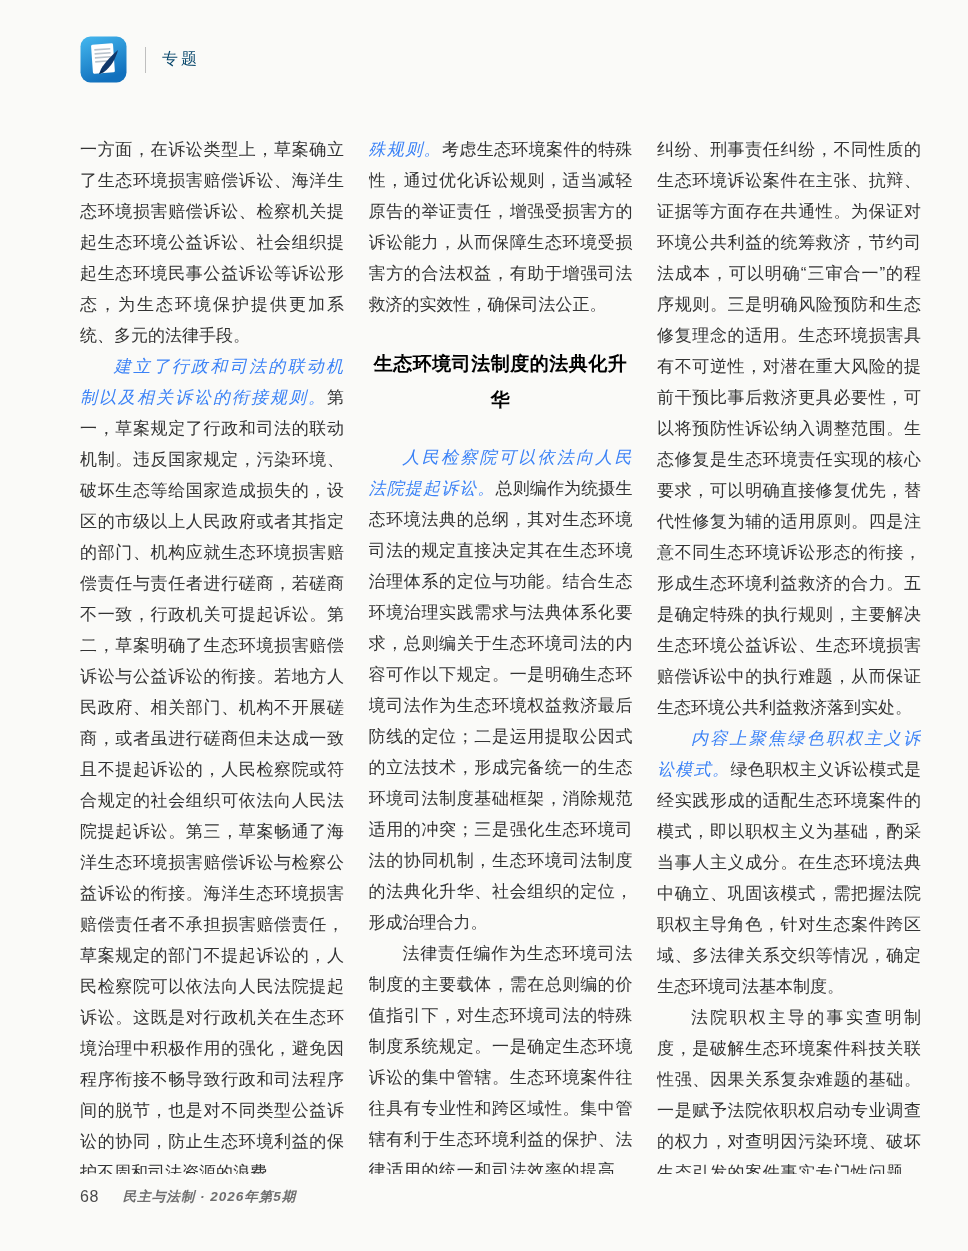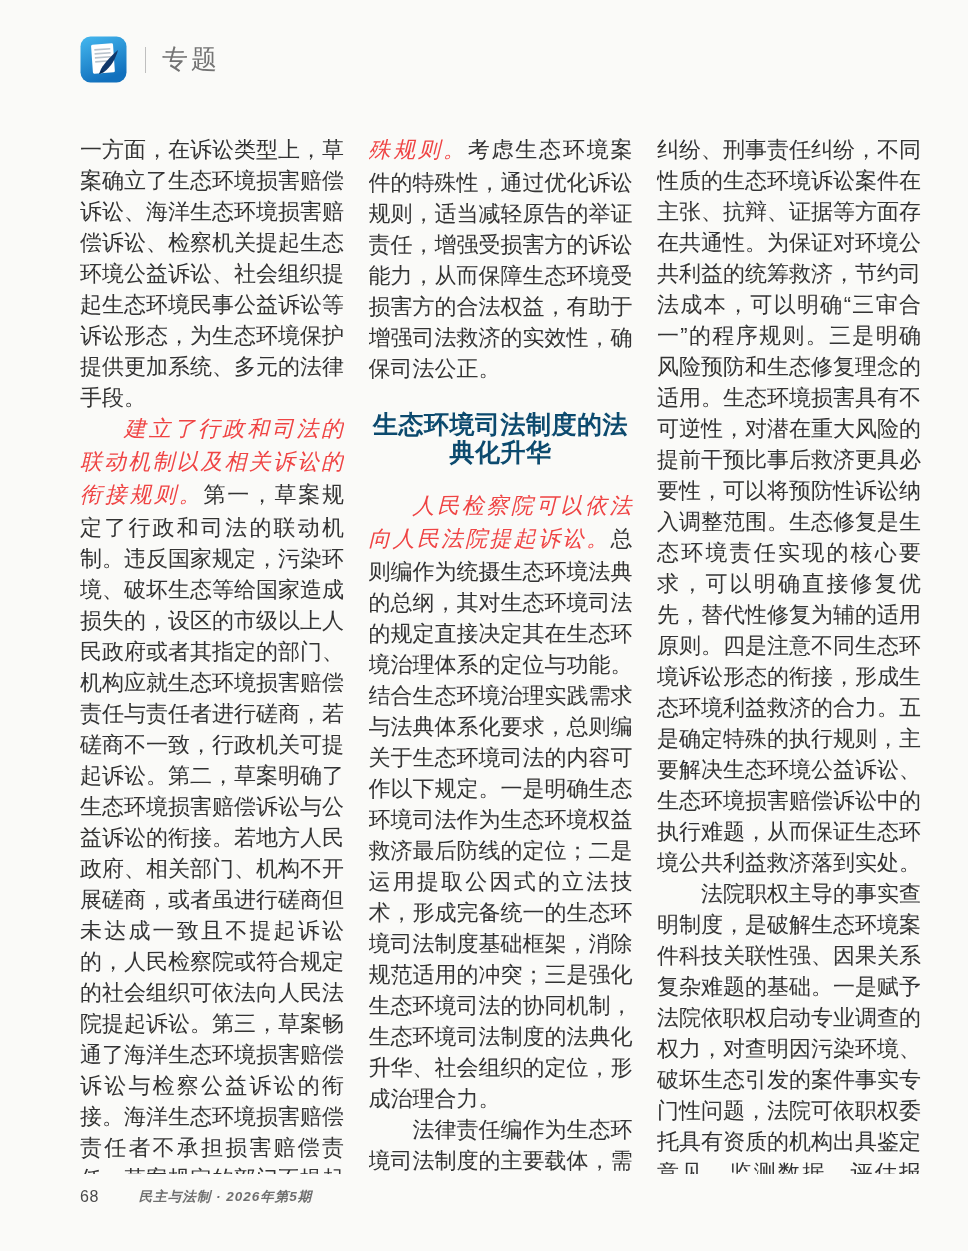--- a/index.html
+++ b/index.html
@@ -18,55 +18,55 @@
   .header{
     position:absolute;top:36px;left:80px;
     display:flex;align-items:center;
   }
   .app-icon{width:47px;height:47px;display:block;}
   .header-divider{
     width:1px;height:26px;background:#bfbfbf;
     margin:0 16px 0 18px;
   }
   .section-label{
-    font-size:26px;color:#737373;letter-spacing:3px;
+    font-size:16px;color:#0c4a6e;letter-spacing:3px;
   }
   
   .columns{
     position:absolute;top:134px;left:80px;
     width:841px;height:1040px;
     display:flex;gap:24.5px;
   }
   .col{width:264px;height:1040px;overflow:hidden;}
   .col p{
     margin:0;
-    font-size:22px;
+    font-size:17px;
     line-height:31px;
     color:#333333;
     text-align:justify;
     text-justify:inter-character;
   }
   .col p.indent{text-indent:2em;}
   .kai{
-    font-family:Liberation Mono, monospace;
+    font-family:Liberation Sans, sans-serif;
     font-style:italic;
     letter-spacing:1px;
-    color:#ef4444;
+    color:#3b82f6;
   }
   .col h2{
     margin:26px 0 24px;
-    font-size:25px;line-height:28px;
-    font-weight:700;color:#0c4a6e;
+    font-size:19px;line-height:36px;
+    font-weight:700;color:#000000;
     text-align:center;letter-spacing:0.5px;
     font-style:normal;
   }
   
   .footer{
     position:absolute;left:80px;top:1188px;
-    display:flex;align-items:center;gap:16px;
+    display:flex;align-items:center;
   }
   .page-number{
     font-size:16px;color:#4a4a4a;letter-spacing:0.5px;
   }
   .journal-title{
     margin-left:24px;
     font-size:13.5px;color:#6e6e6e;font-weight:700;letter-spacing:1px;font-style:italic;
   }
 </style>
 </head>
@@ -104,20 +104,21 @@
         <p class="indent"><span class="kai">规定了举证责任分配、禁止令、支持起诉和法律援助规则等特</span></p>
       </div>
       <div class="col">
         <p class=""><span class="kai">殊规则。</span><span class="song">考虑生态环境案件的特殊性，通过优化诉讼规则，适当减轻原告的举证责任，增强受损害方的诉讼能力，从而保障生态环境受损害方的合法权益，有助于增强司法救济的实效性，确保司法公正。</span></p>
         <h2>生态环境司法制度的法典化升华</h2>
         <p class="indent"><span class="kai">人民检察院可以依法向人民法院提起诉讼。</span><span class="song">总则编作为统摄生态环境法典的总纲，其对生态环境司法的规定直接决定其在生态环境治理体系的定位与功能。结合生态环境治理实践需求与法典体系化要求，总则编关于生态环境司法的内容可作以下规定。一是明确生态环境司法作为生态环境权益救济最后防线的定位；二是运用提取公因式的立法技术，形成完备统一的生态环境司法制度基础框架，消除规范适用的冲突；三是强化生态环境司法的协同机制，生态环境司法制度的法典化升华、社会组织的定位，形成治理合力。</span></p>
         <p class="indent"><span class="song">法律责任编作为生态环境司法制度的主要载体，需在总则编的价值指引下，对生态环境司法的特殊制度系统规定。一是确定生态环境诉讼的集中管辖。生态环境案件往往具有专业性和跨区域性。集中管辖有利于生态环境利益的保护、法律适用的统一和司法效率的提高。二是明确“三审合一”的审理机制。同一污染环境、破坏生态行为可以同时诱发民事责任纠纷、行政责任</span></p>
       </div>
       <div class="col">
         <p class=""><span class="song">纠纷、刑事责任纠纷，不同性质的生态环境诉讼案件在主张、抗辩、证据等方面存在共通性。为保证对环境公共利益的统筹救济，节约司法成本，可以明确“三审合一”的程序规则。三是明确风险预防和生态修复理念的适用。生态环境损害具有不可逆性，对潜在重大风险的提前干预比事后救济更具必要性，可以将预防性诉讼纳入调整范围。生态修复是生态环境责任实现的核心要求，可以明确直接修复优先，替代性修复为辅的适用原则。四是注意不同生态环境诉讼形态的衔接，形成生态环境利益救济的合力。五是确定特殊的执行规则，主要解决生态环境公益诉讼、生态环境损害赔偿诉讼中的执行难题，从而保证生态环境公共利益救济落到实处。</span></p>
+        <p class="indent"><span class="kai">内容上聚焦绿色职权主义诉讼模式。</span><span class="song">绿色职权主义诉讼模式是经实践形成的适配生态环境案件的模式，即以职权主义为基础，酌采当事人主义成分。在生态环境法典中确立、巩固该模式，需把握法院职权主导角色，针对生态案件跨区域、多法律关系交织等情况，确定生态环境司法基本制度。</span></p>
         <p class="indent"><span class="song">法院职权主导的事实查明制度，是破解生态环境案件科技关联性强、因果关系复杂难题的基础。一是赋予法院依职权启动专业调查的权力，对查明因污染环境、破坏生态引发的案件事实专门性问题，法院可依职权委托具有资质的机构出具鉴定意见、监测数据、评估报告，或聘请技术调</span></p>
       </div>
     </div>
 
   <div class="footer">
     <span class="page-number">68</span>
     <span class="journal-title">民主与法制 · 2026年第5期</span>
   </div>
 
 </div>

